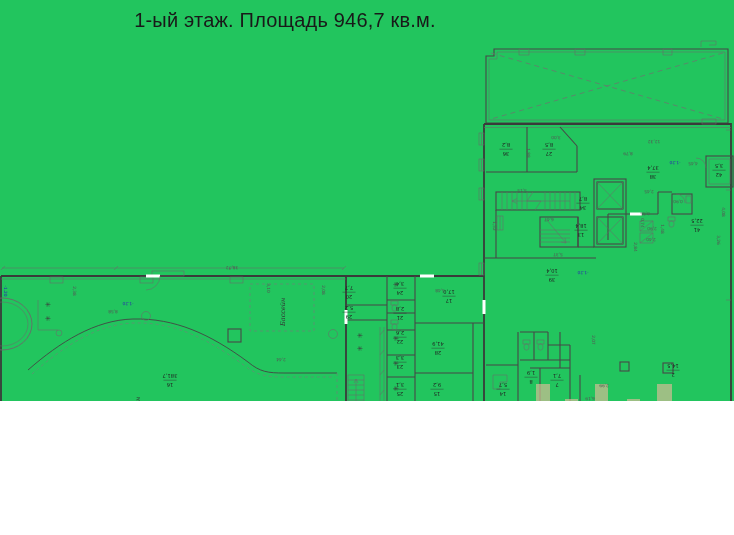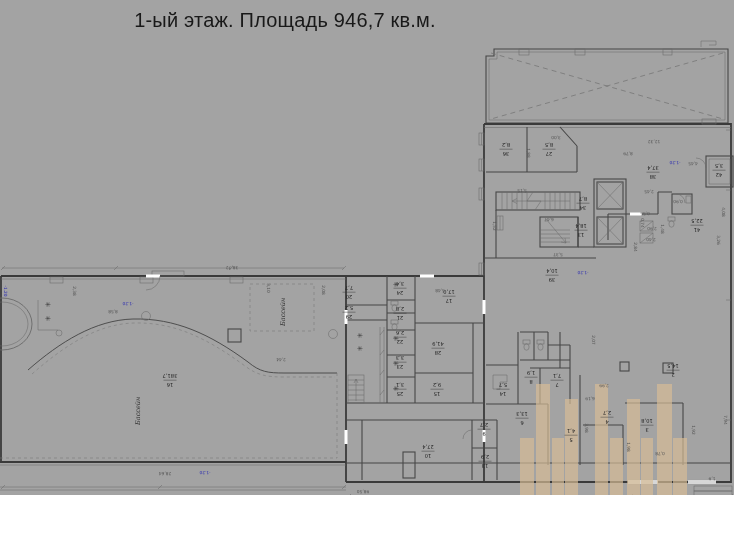--- a/index.html
+++ b/index.html
@@ -1,16 +1,16 @@
 <!DOCTYPE html>
 <html><head>
 <meta charset="utf-8">
 <style>
   html,body{margin:0;padding:0;background:#ffffff;}
-  .stage{position:relative;width:734px;height:495px;background:#a3a3a3;overflow:hidden;
+  .stage{position:relative;width:734px;height:401px;background:#22c55e;overflow:hidden;
          font-family:"Liberation Sans", sans-serif;}
   .title{position:absolute;top:9px;left:0;width:570px;text-align:center;
          font-size:20px;color:#191919;letter-spacing:.2px;}
   svg{position:absolute;top:0;left:0;}
   svg text{font-family:"DejaVu Sans", sans-serif;}
   .wall{stroke:#3a3a3a;stroke-width:1.8;fill:none;}
   .part{stroke:#474747;stroke-width:1.1;fill:none;}
   .thin{stroke:#6a6a6a;stroke-width:.55;fill:none;}
   .dash{stroke:#707070;stroke-width:.7;fill:none;stroke-dasharray:5 4;}
   .dash2{stroke:#7a7a7a;stroke-width:.6;fill:none;stroke-dasharray:3 3;}

